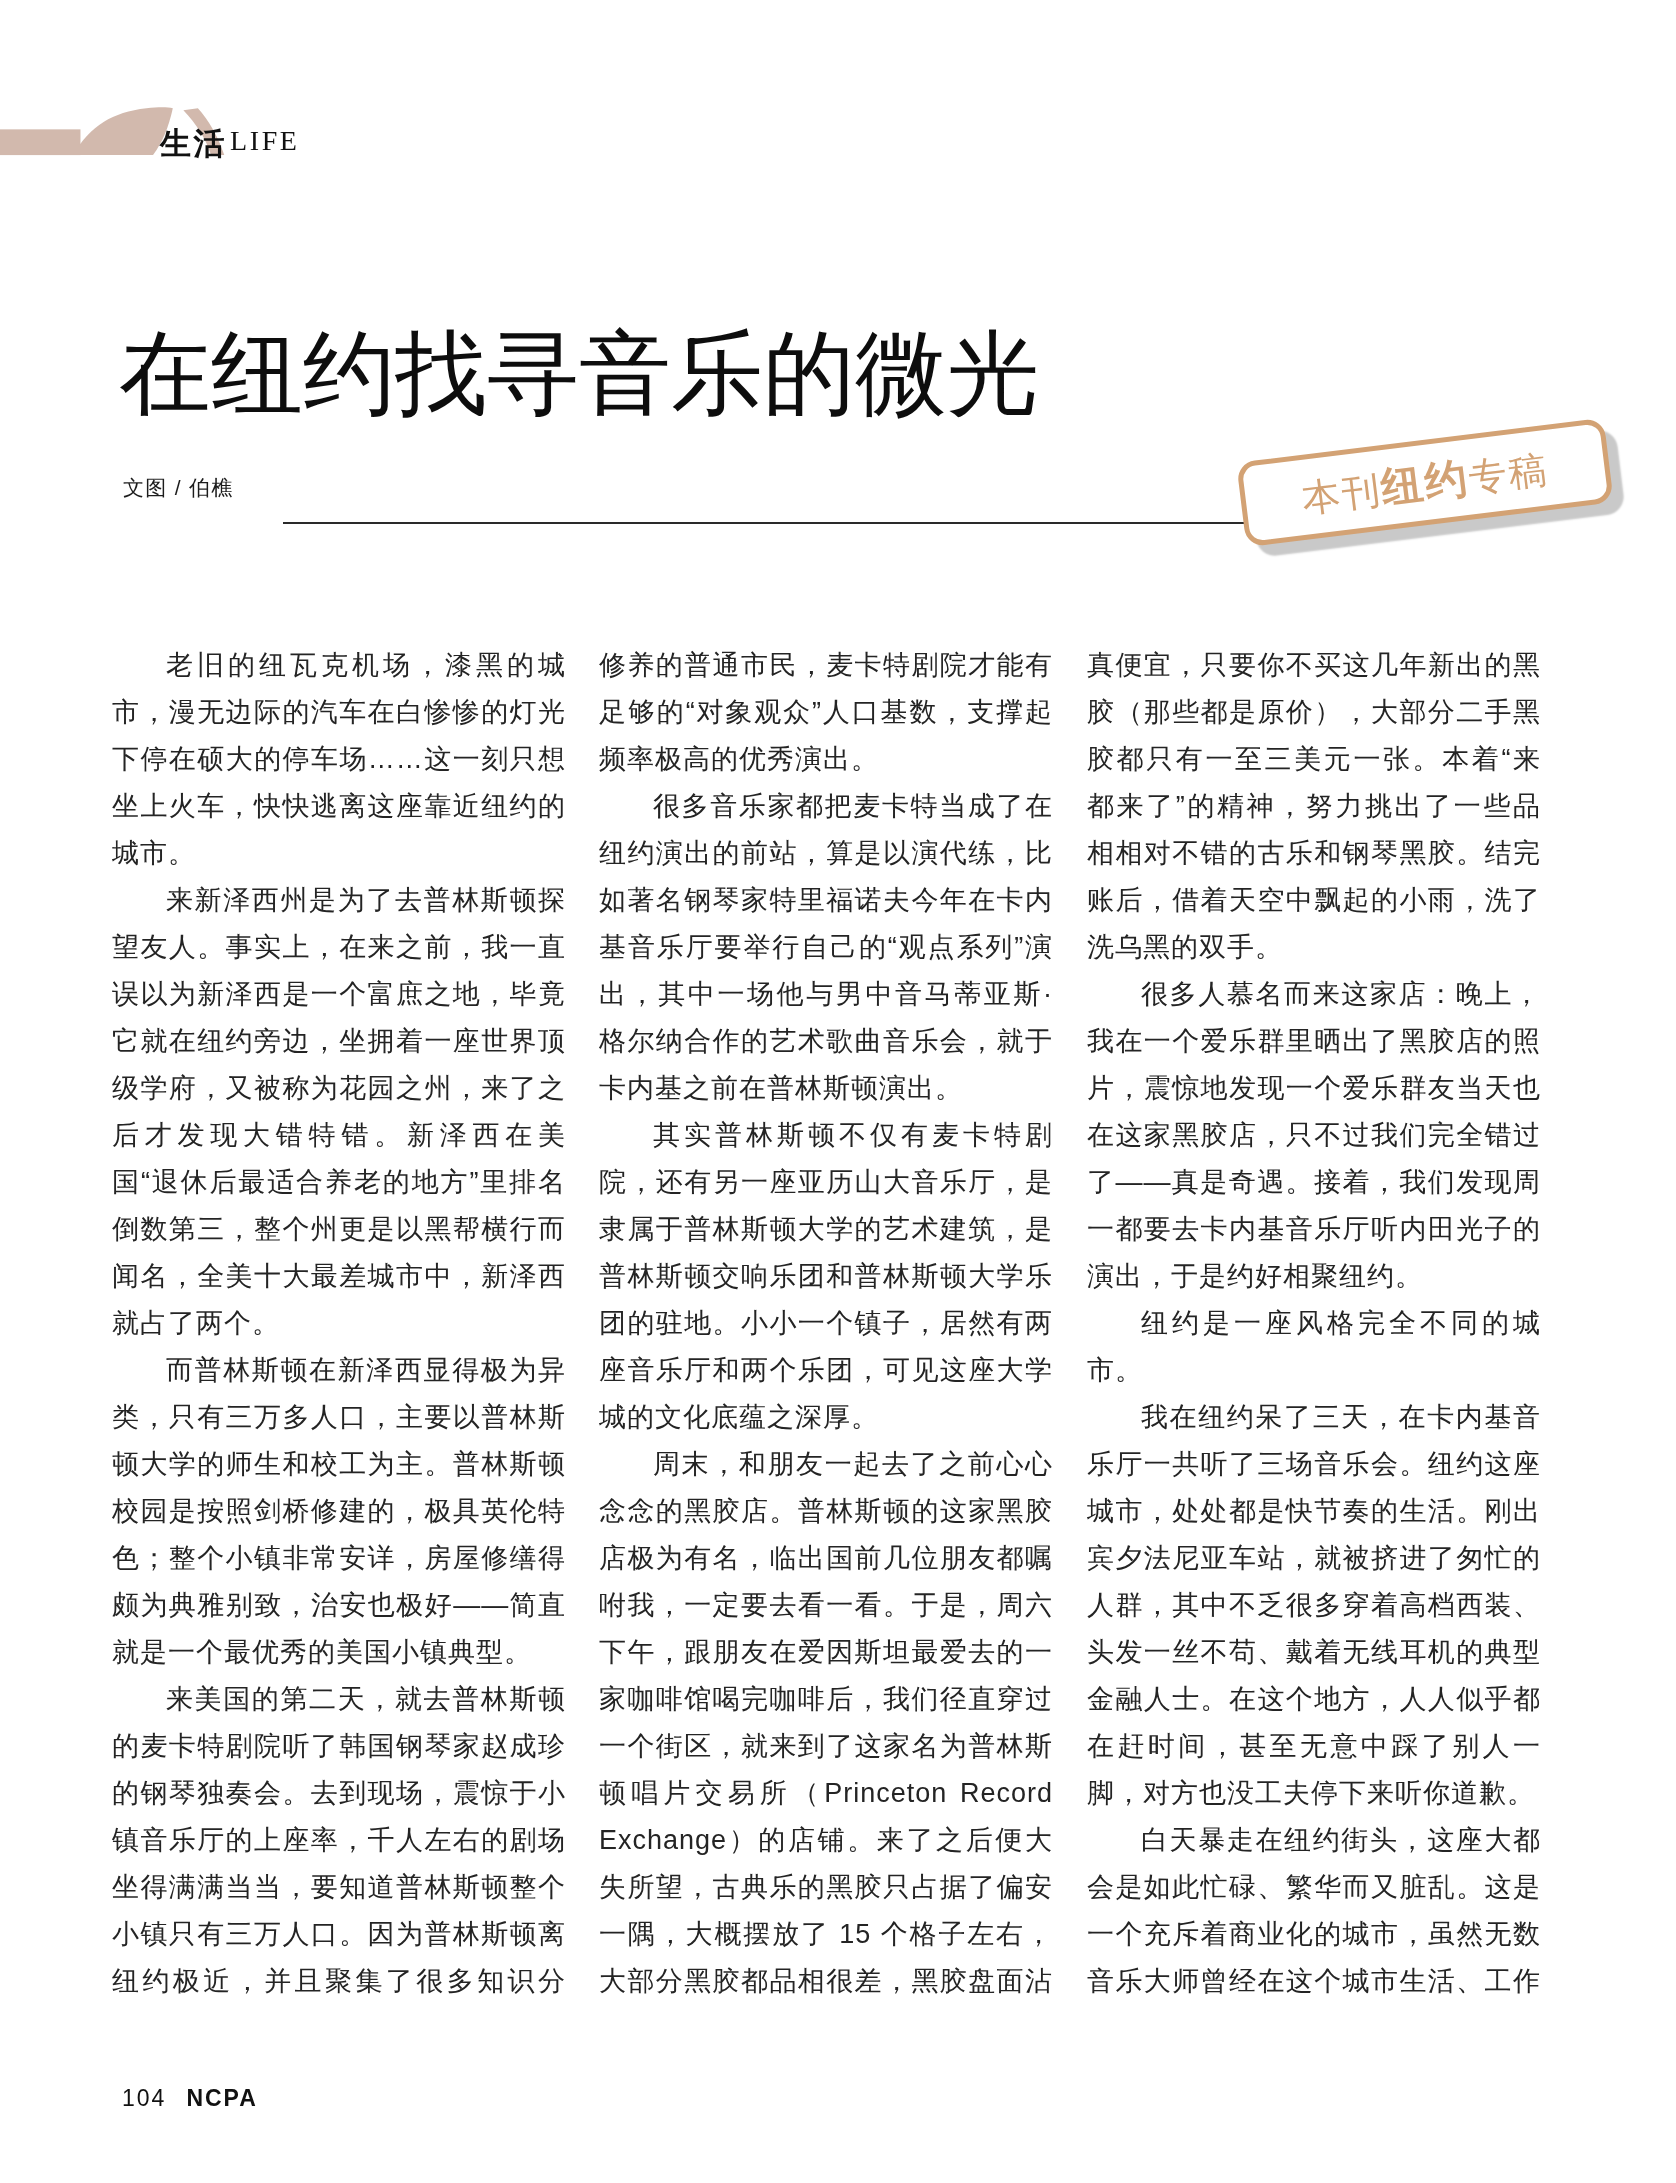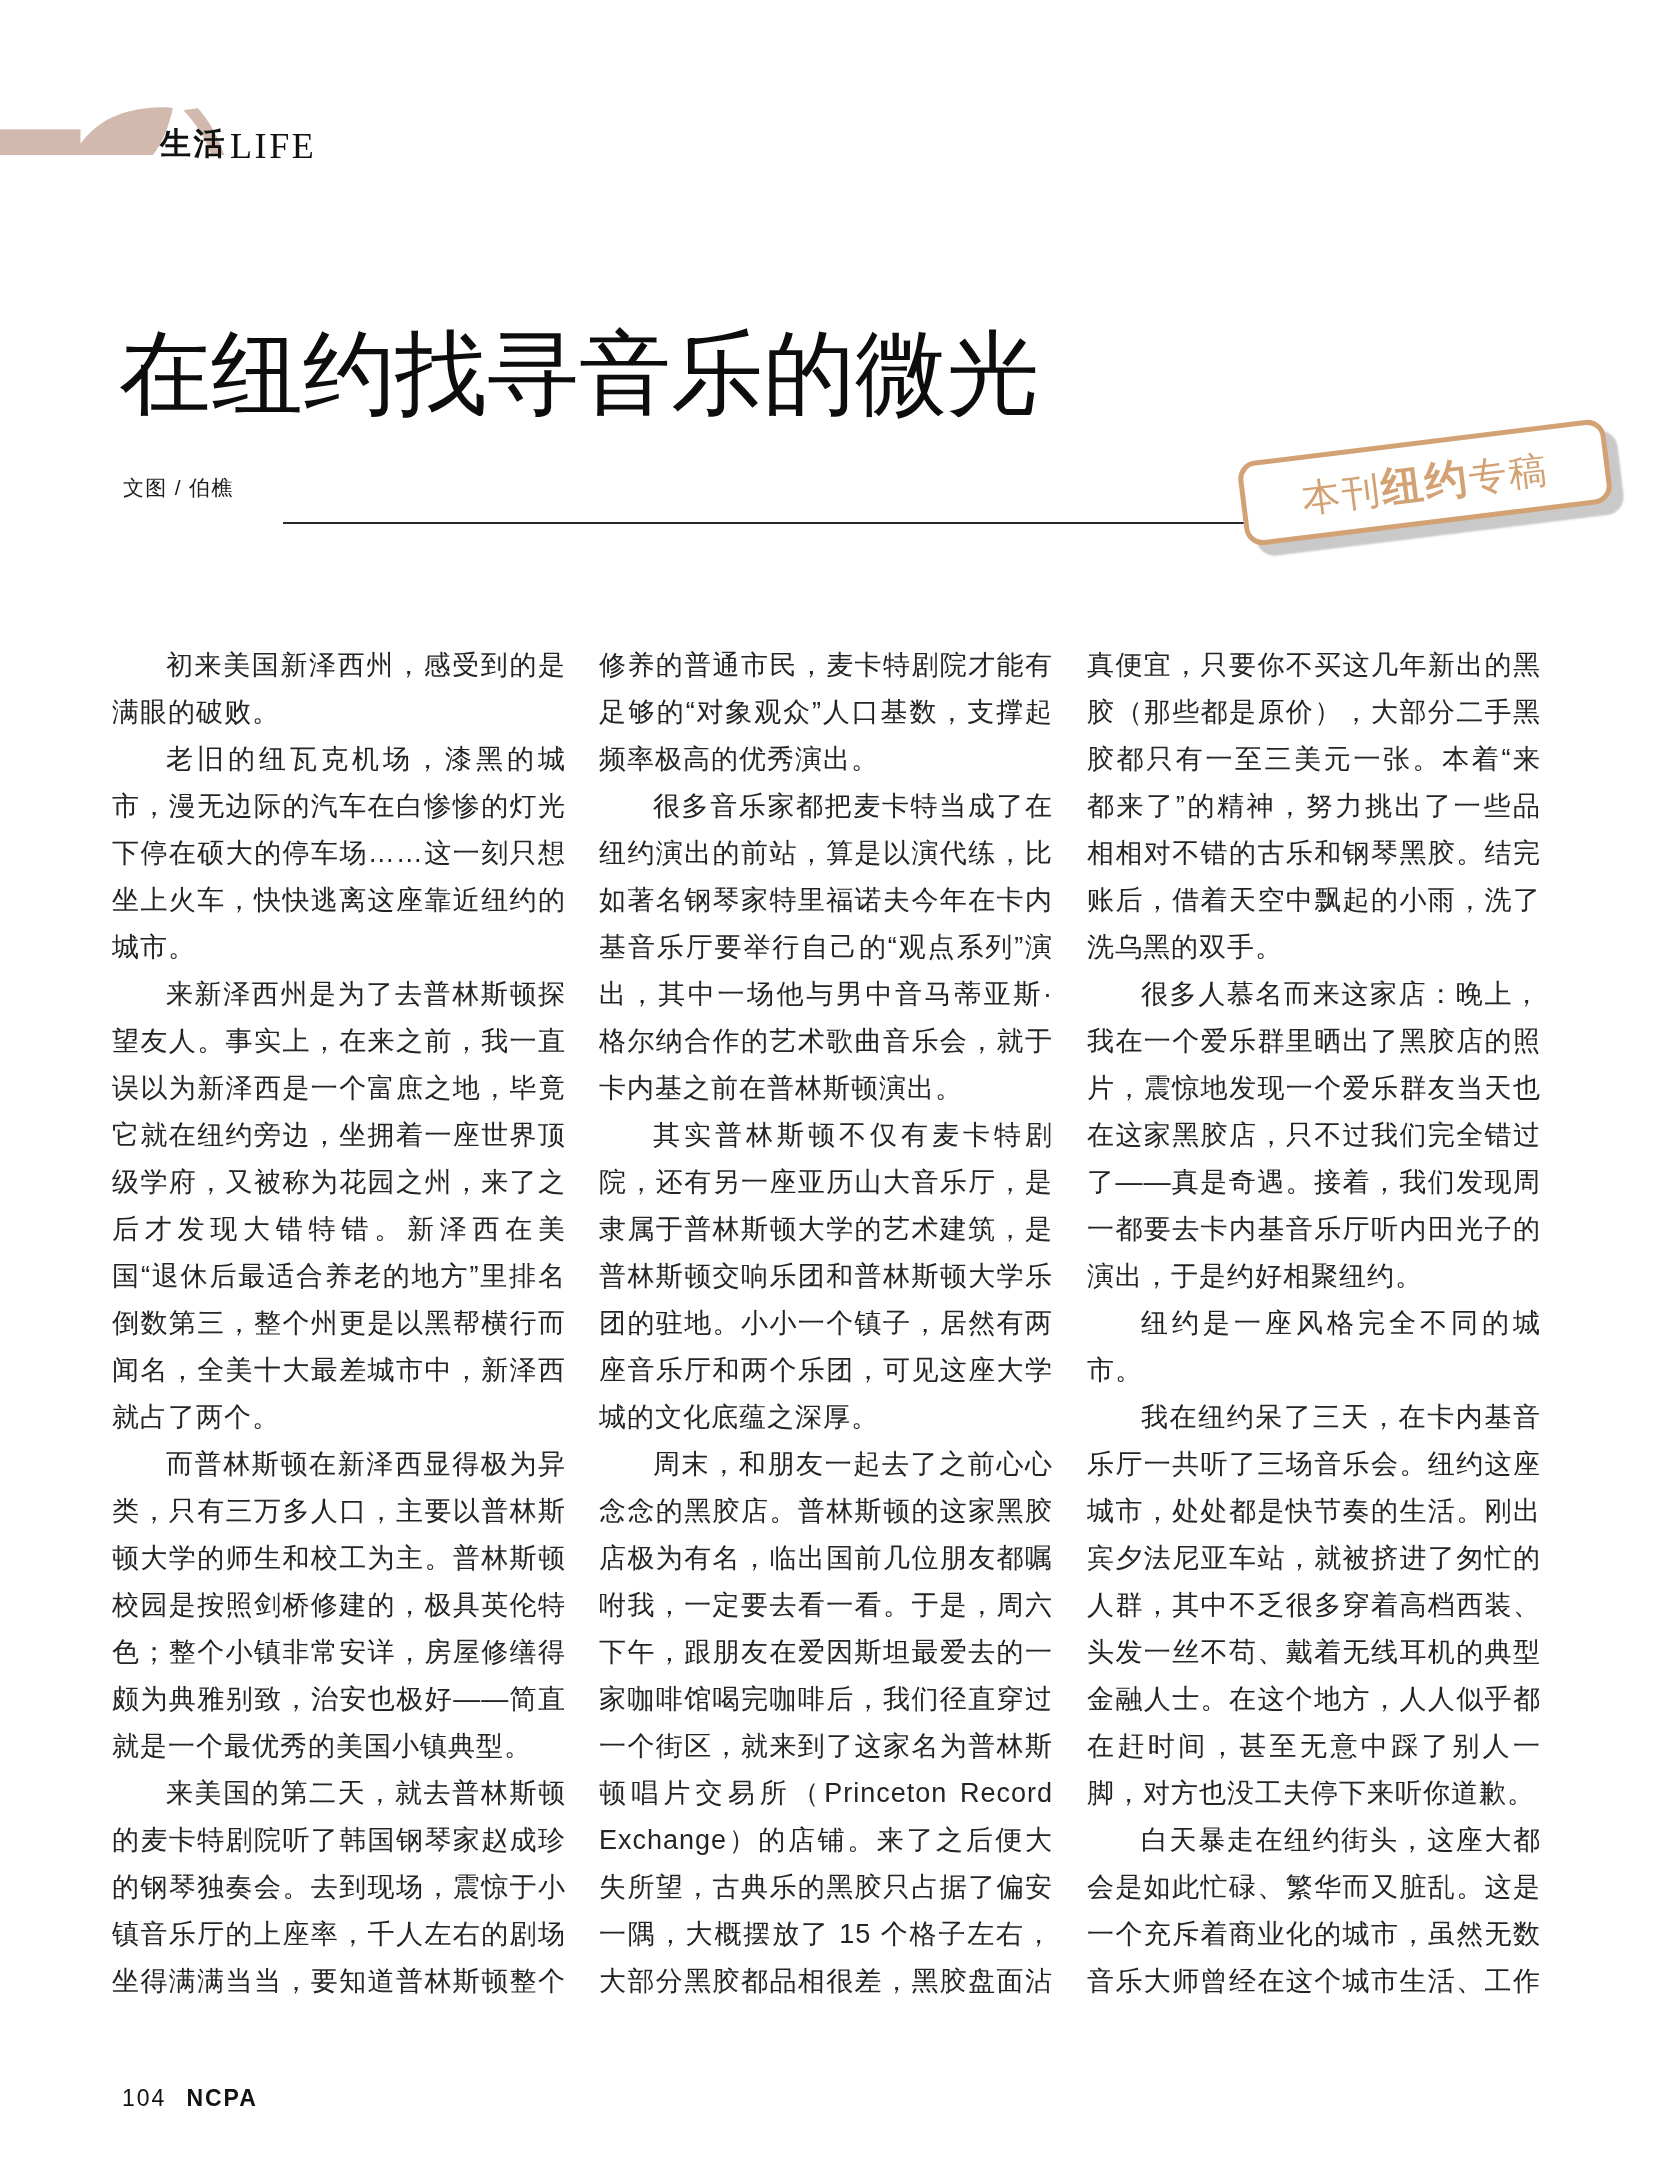--- a/index.html
+++ b/index.html
@@ -20,21 +20,21 @@
   
   .header-graphic{position:absolute;left:0;top:99px;width:343px;height:66px;}
   .section-cn{
     position:absolute;left:160px;top:123px;
     font-size:31px;font-weight:700;color:#111;
     letter-spacing:2.6px;white-space:nowrap;
   }
   .section-en{
     position:absolute;left:230px;top:125px;
     font-family:"Liberation Serif","DejaVu Serif",serif;
-    font-size:36px;color:#111;letter-spacing:2.6px;white-space:nowrap;
+    font-size:28px;color:#111;letter-spacing:2.6px;white-space:nowrap;
   }
   
   .article-title{
     position:absolute;left:107px;top:309px;
     font-family:"DejaVu Serif","Liberation Serif",serif;
     font-size:92px;font-weight:400;color:#0d0d0d;
     letter-spacing:0px;white-space:nowrap;line-height:106px;
   }
   .byline{
     position:absolute;left:123px;top:474px;
@@ -103,21 +103,20 @@
   <div class="byline">文图 / 伯樵</div>
   <div class="byline-rule"></div>
 
   <div class="ny-stamp">
     <div class="stamp-text">
       <span>本刊</span><span class="stamp-strong">纽约</span><span>专稿</span>
     </div>
   </div>
 
   <div class="text-column col-1">
-      <p class="">初来美国新泽西州，感受到的是满眼的破败。</p>
       <p class="">老旧的纽瓦克机场，漆黑的城市，漫无边际的汽车在白惨惨的灯光下停在硕大的停车场……这一刻只想坐上火车，快快逃离这座靠近纽约的城市。</p>
       <p class="">来新泽西州是为了去普林斯顿探望友人。事实上，在来之前，我一直误以为新泽西是一个富庶之地，毕竟它就在纽约旁边，坐拥着一座世界顶级学府，又被称为花园之州，来了之后才发现大错特错。新泽西在美国“退休后最适合养老的地方”里排名倒数第三，整个州更是以黑帮横行而闻名，全美十大最差城市中，新泽西就占了两个。</p>
       <p class="">而普林斯顿在新泽西显得极为异类，只有三万多人口，主要以普林斯顿大学的师生和校工为主。普林斯顿校园是按照剑桥修建的，极具英伦特色；整个小镇非常安详，房屋修缮得颇为典雅别致，治安也极好——简直就是一个最优秀的美国小镇典型。</p>
       <p class="">来美国的第二天，就去普林斯顿的麦卡特剧院听了韩国钢琴家赵成珍的钢琴独奏会。去到现场，震惊于小镇音乐厅的上座率，千人左右的剧场坐得满满当当，要知道普林斯顿整个小镇只有三万人口。因为普林斯顿离纽约极近，并且聚集了很多知识分子、教授学生和具有相当高文化</p>
     </div>
   <div class="text-column col-2">
       <p class="cont">修养的普通市民，麦卡特剧院才能有足够的“对象观众”人口基数，支撑起频率极高的优秀演出。</p>
       <p class="">很多音乐家都把麦卡特当成了在纽约演出的前站，算是以演代练，比如著名钢琴家特里福诺夫今年在卡内基音乐厅要举行自己的“观点系列”演出，其中一场他与男中音马蒂亚斯·格尔纳合作的艺术歌曲音乐会，就于卡内基之前在普林斯顿演出。</p>
       <p class="">其实普林斯顿不仅有麦卡特剧院，还有另一座亚历山大音乐厅，是隶属于普林斯顿大学的艺术建筑，是普林斯顿交响乐团和普林斯顿大学乐团的驻地。小小一个镇子，居然有两座音乐厅和两个乐团，可见这座大学城的文化底蕴之深厚。</p>
       <p class="">周末，和朋友一起去了之前心心念念的黑胶店。普林斯顿的这家黑胶店极为有名，临出国前几位朋友都嘱咐我，一定要去看一看。于是，周六下午，跟朋友在爱因斯坦最爱去的一家咖啡馆喝完咖啡后，我们径直穿过一个街区，就来到了这家名为普林斯顿唱片交易所（Princeton Record Exchange）的店铺。来了之后便大失所望，古典乐的黑胶只占据了偏安一隅，大概摆放了 15 个格子左右，大部分黑胶都品相很差，黑胶盘面沾满了黏黏的脏污，封套更是满是灰尘，翻了不到三分钟就满手乌黑，不过便宜倒是</p>

